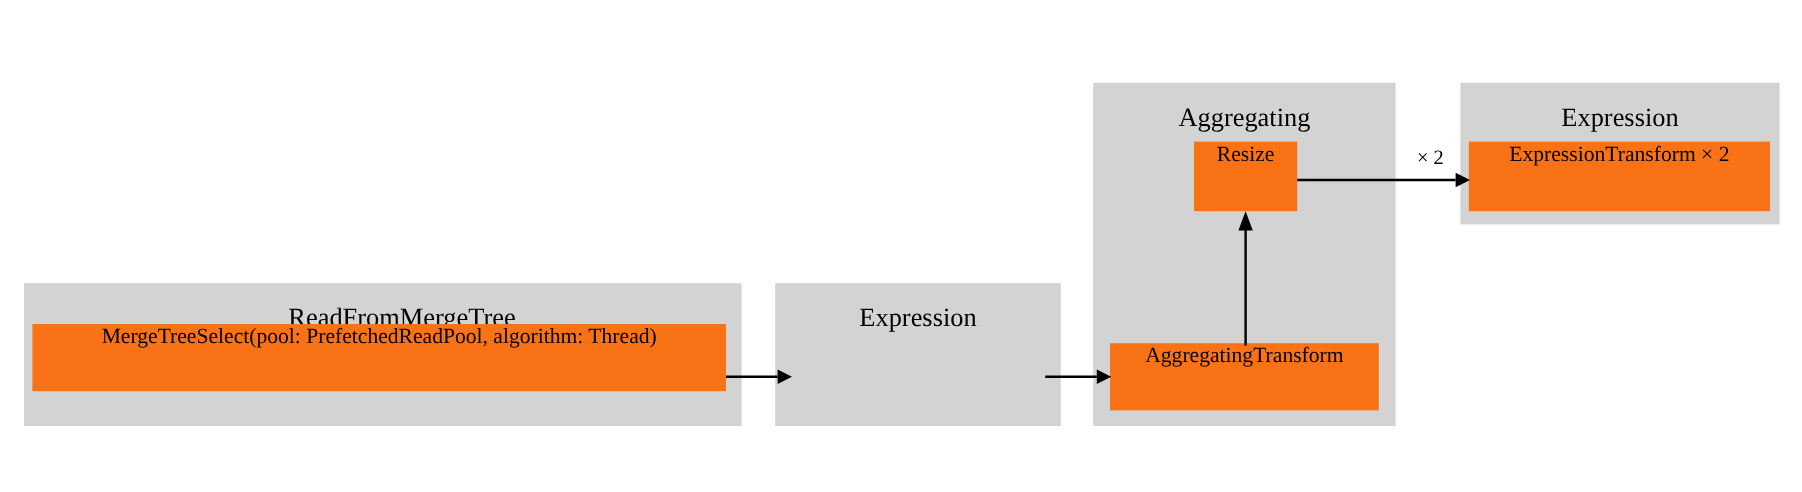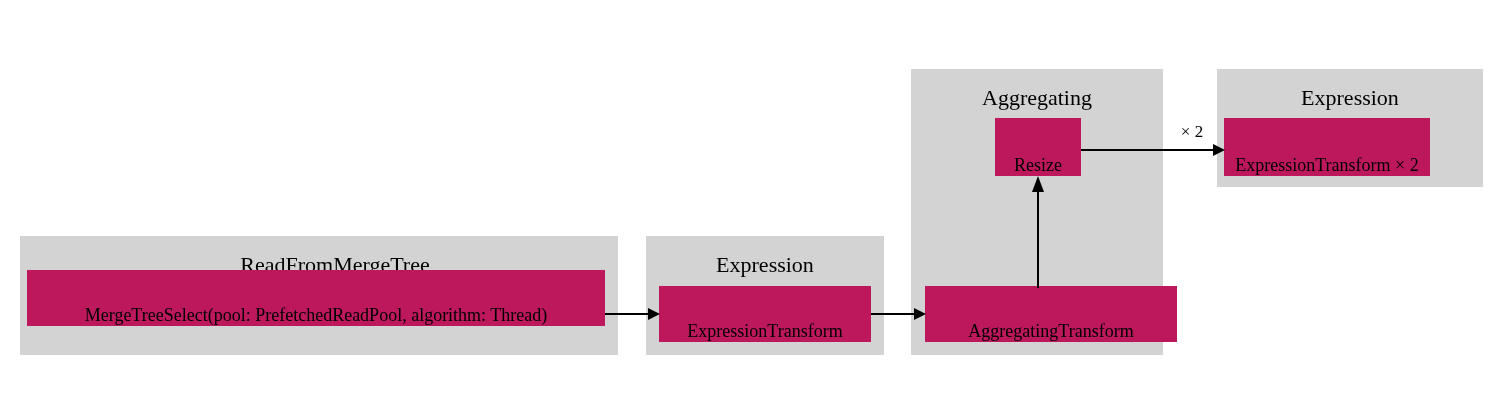--- a/index.html
+++ b/index.html
@@ -25,24 +25,24 @@
     left: 0;
     right: 0;
     text-align: center;
     font-size: 22px;
     color: #000000;
     line-height: 1;
     white-space: nowrap;
   }
   .node {
     position: absolute;
-    background: #be185d;
+    background: #f97316;
     box-sizing: border-box;
     display: flex;
-    align-items: flex-end;
+    align-items: flex-start;
     justify-content: center;
     font-size: 18px;
     color: #000000;
     white-space: nowrap;
   }
   .edge {
     position: absolute;
   }
   .edge svg {
     display: block;
@@ -64,38 +64,35 @@
   <div class="cluster" style="left:20px; top:236px; width:598px; height:119px;">
     <div class="cluster-title" style="top:18px;padding-left:32px;">ReadFromMergeTree</div>
   </div>
   <div class="node" style="left:27px; top:270px; width:578px; height:56px;">
     <span>MergeTreeSelect(pool: PrefetchedReadPool, algorithm: Thread)</span>
   </div>
 
   <div class="cluster" style="left:646px; top:236px; width:238px; height:119px;">
     <div class="cluster-title" style="top:18px;">Expression</div>
   </div>
-  <div class="node" style="left:659px; top:286px; width:212px; height:56px;">
-    <span>ExpressionTransform</span>
-  </div>
 
   <div class="cluster" style="left:911px; top:69px; width:252px; height:286px;">
     <div class="cluster-title" style="top:18px;">Aggregating</div>
   </div>
   <div class="node" style="left:995px; top:118px; width:86px; height:58px;">
     <span>Resize</span>
   </div>
-  <div class="node" style="left:925px; top:286px; width:252px; height:56px;">
+  <div class="node" style="left:925px; top:286px; width:224px; height:56px;">
     <span>AggregatingTransform</span>
   </div>
 
   <div class="cluster" style="left:1217px; top:69px; width:266px; height:118px;">
     <div class="cluster-title" style="top:18px;">Expression</div>
   </div>
-  <div class="node" style="left:1224px; top:118px; width:206px; height:58px;">
+  <div class="node" style="left:1224px; top:118px; width:251px; height:58px;">
     <span>ExpressionTransform × 2</span>
   </div>
 
   <div class="edge" style="left:605px; top:304px; width:56px; height:20px;">
     <svg width="56" height="20" viewBox="0 0 56 20">
       <line x1="0" y1="10" x2="43" y2="10" stroke="#000000" stroke-width="2"></line>
       <polygon points="43,4 55,10 43,16" fill="#000000"></polygon>
     </svg>
   </div>
 

